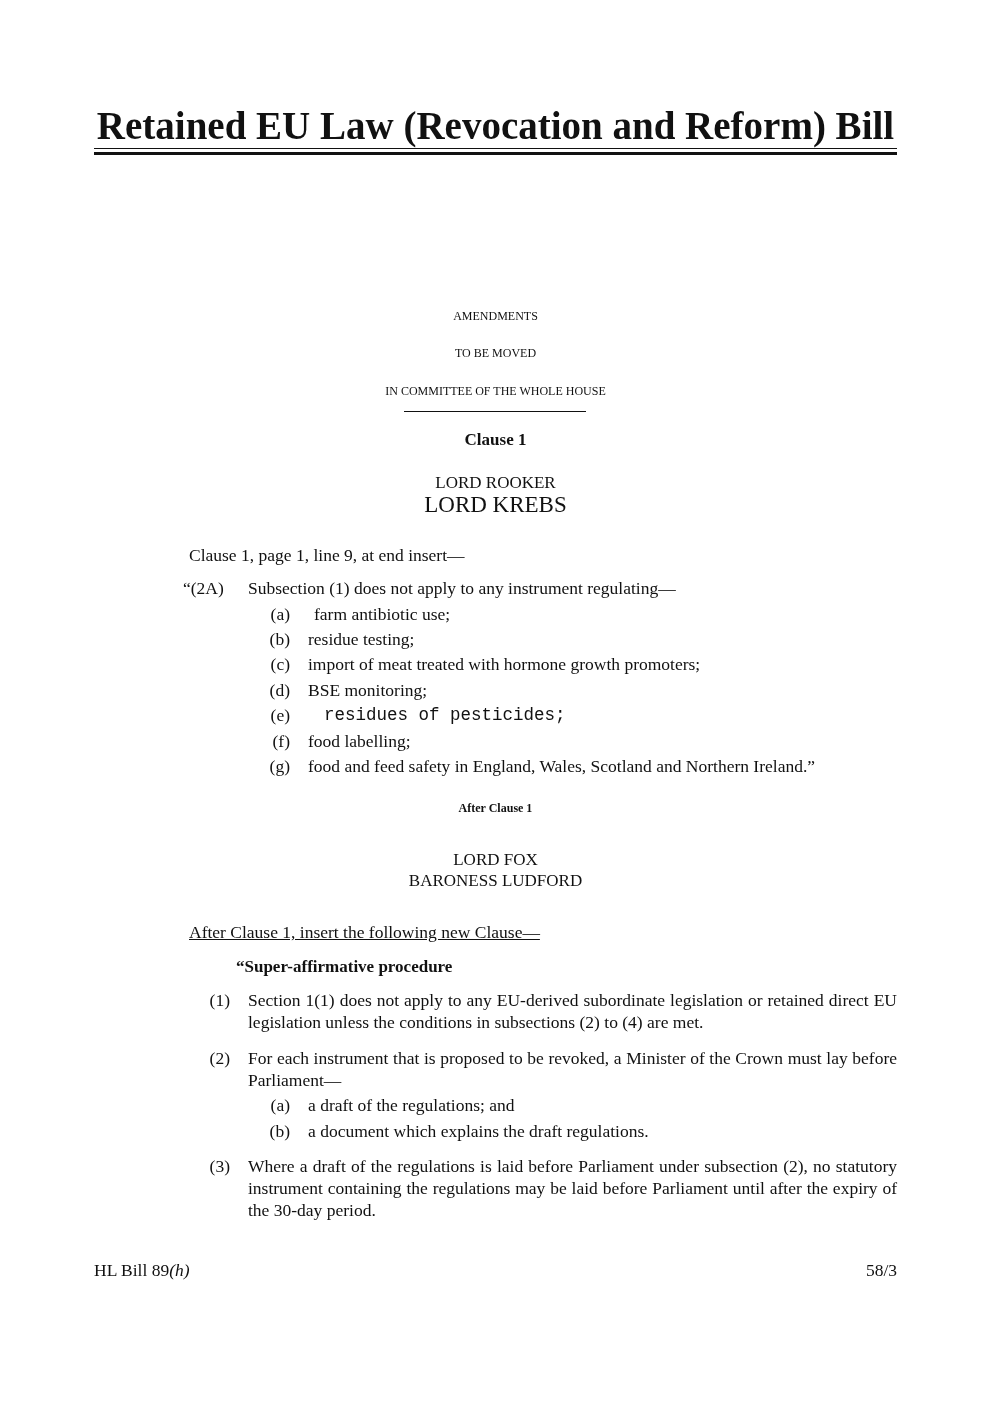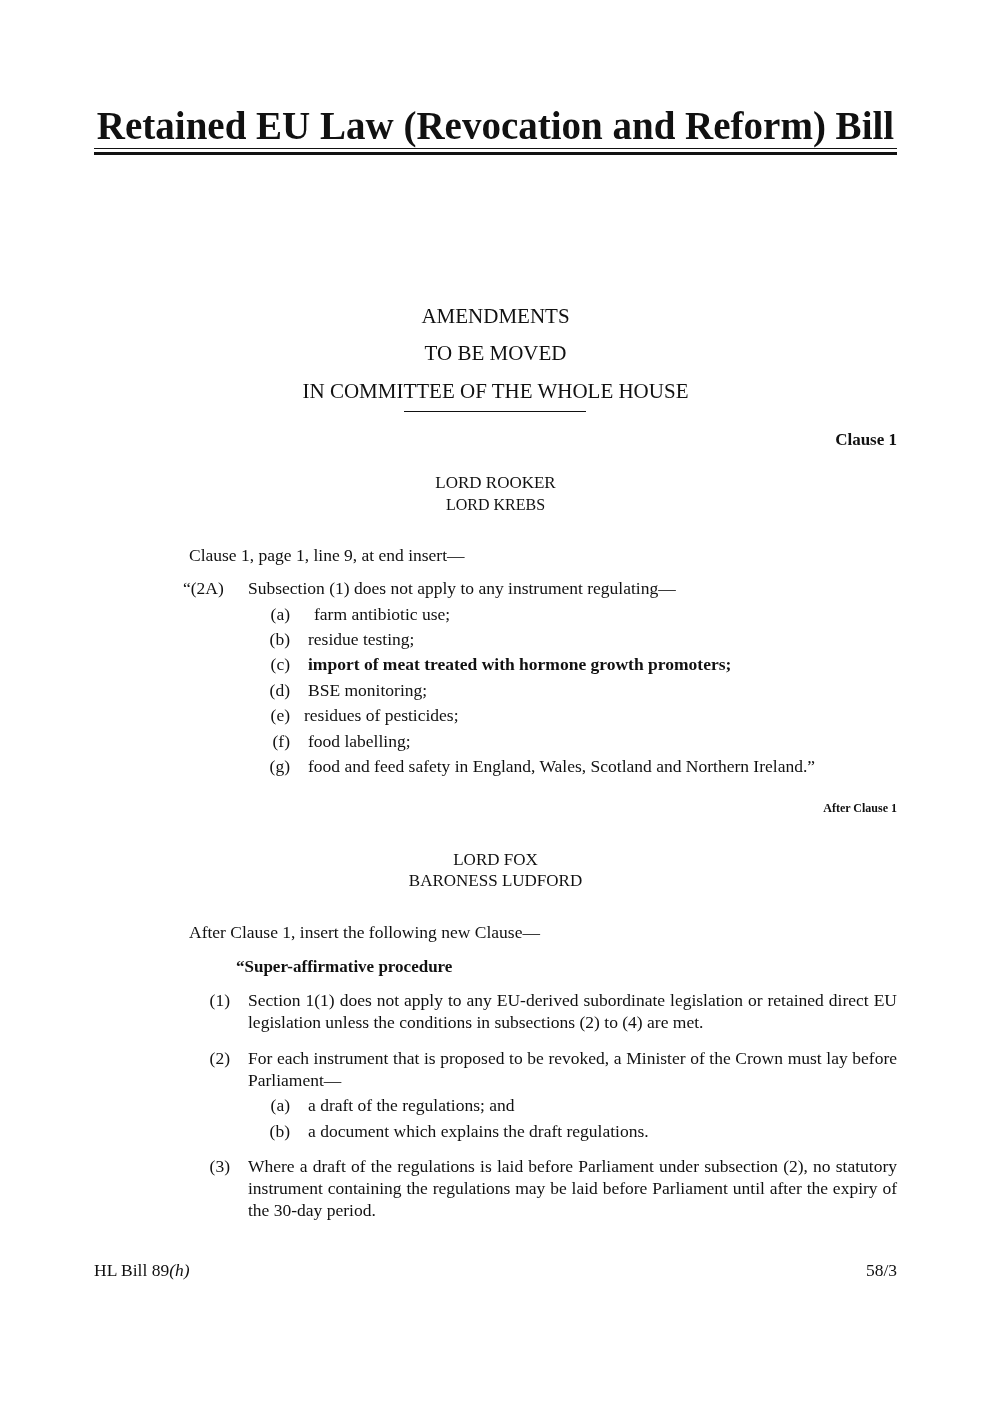--- a/index.html
+++ b/index.html
@@ -1,67 +1,67 @@
 <!DOCTYPE html>
 <html><head>
 <meta charset="utf-8">
 <style>
   html, body { margin:0; padding:0; background:#ffffff; }
   body { width:991px; height:1401px; position:relative; font-family:"Liberation Serif","DejaVu Serif",serif; color:#111; }
   .abs { position:absolute; }
   .title { left:94px; width:803px; top:106px; text-align:center; font-weight:bold; font-size:39px; line-height:40px; }
   .rule-thin { left:94px; width:803px; top:148px; height:0; border-top:1.5px solid #111; }
   .rule-thick { left:94px; width:803px; top:152px; height:0; border-top:3px solid #111; }
-  .center { left:94px; width:803px; text-align:center; font-size:21px; line-height:22px; }
+  .center { left:94px; width:803px; text-align:center; font-size:12px; line-height:22px; }
   .short-rule { left:404px; width:182px; top:411px; border-top:1px solid #111; }
-  .bold { font-weight:bold;text-align:right; }
+  .bold { font-weight:bold; }
   .txt { font-size:17.5px; line-height:22px; white-space:nowrap; }
   .para { font-size:17.5px; line-height:22px; text-align:justify; }
   .lbl { font-size:17.5px; line-height:22px; text-align:right; }
 </style>
 </head>
 <body>
 
 <div class="abs title">Retained EU Law (Revocation and Reform) Bill</div>
 <div class="abs rule-thin"></div>
 <div class="abs rule-thick"></div>
 
 <div class="abs center" style="top:305px;">AMENDMENTS</div>
 <div class="abs center" style="top:342px;">TO BE MOVED</div>
 <div class="abs center" style="top:380px;">IN COMMITTEE OF THE WHOLE HOUSE</div>
 <div class="abs short-rule"></div>
 
 <div class="abs center bold" style="top:429px;font-size:17px;">Clause 1</div>
 <div class="abs center" style="top:472px;font-size:17px;">LORD ROOKER</div>
-<div class="abs center" style="top:494px;font-size:16px;">LORD KREBS</div>
+<div class="abs center" style="top:494px;font-size:23px;">LORD KREBS</div>
 
 <div class="abs txt" style="left:189px;top:544px;">Clause 1, page 1, line 9, at end insert—</div>
 <div class="abs txt" style="left:183px;top:577px;">“(2A)</div>
 <div class="abs txt" style="left:248px;top:577px;">Subsection (1) does not apply to any instrument regulating—</div>
 
 <div class="abs lbl" style="left:250px;width:40px;top:603px;">(a)</div>
 <div class="abs txt" style="left:308px;top:603px;margin-left:6px;">farm antibiotic use;</div>
 <div class="abs lbl" style="left:250px;width:40px;top:628px;">(b)</div>
 <div class="abs txt" style="left:308px;top:628px;">residue testing;</div>
 <div class="abs lbl" style="left:250px;width:40px;top:653px;">(c)</div>
-<div class="abs txt" style="left:308px;top:653px;font-weight:bold;">import of meat treated with hormone growth promoters;</div>
+<div class="abs txt" style="left:308px;top:653px;">import of meat treated with hormone growth promoters;</div>
 <div class="abs lbl" style="left:250px;width:40px;top:679px;">(d)</div>
 <div class="abs txt" style="left:308px;top:679px;">BSE monitoring;</div>
 <div class="abs lbl" style="left:250px;width:40px;top:704px;">(e)</div>
-<div class="abs txt" style="left:304px;top:704px;">residues of pesticides;</div>
+<div class="abs txt" style="left:324px;top:704px;font-family:Liberation Mono, monospace;">residues of pesticides;</div>
 <div class="abs lbl" style="left:250px;width:40px;top:730px;">(f)</div>
 <div class="abs txt" style="left:308px;top:730px;">food labelling;</div>
 <div class="abs lbl" style="left:250px;width:40px;top:755px;">(g)</div>
 <div class="abs txt" style="left:308px;top:755px;">food and feed safety in England, Wales, Scotland and Northern Ireland.”</div>
 
 <div class="abs center bold" style="top:797px;font-size:12px;">After Clause 1</div>
 <div class="abs center" style="top:849px;font-size:17px;">LORD FOX</div>
 <div class="abs center" style="top:870px;font-size:17px;">BARONESS LUDFORD</div>
 
-<div class="abs txt" style="left:189px;top:921px;">After Clause 1, insert the following new Clause—</div>
+<div class="abs txt" style="left:189px;top:921px;text-decoration:underline;">After Clause 1, insert the following new Clause—</div>
 <div class="abs txt bold" style="left:236px;top:908px;font-size:17px;margin-top:48px;">“Super-affirmative procedure</div>
 
 <div class="abs lbl" style="left:190px;width:40px;top:989px;">(1)</div>
 <div class="abs para" style="left:248px;width:649px;top:989px;">Section 1(1) does not apply to any EU-derived subordinate legislation or retained direct EU legislation unless the conditions in subsections (2) to (4) are met.</div>
 
 <div class="abs lbl" style="left:190px;width:40px;top:1047px;">(2)</div>
 <div class="abs para" style="left:248px;width:649px;top:1047px;">For each instrument that is proposed to be revoked, a Minister of the Crown must lay before Parliament—</div>
 <div class="abs lbl" style="left:250px;width:40px;top:1094px;">(a)</div>
 <div class="abs txt" style="left:308px;top:1094px;">a draft of the regulations; and</div>
 <div class="abs lbl" style="left:250px;width:40px;top:1120px;">(b)</div>

